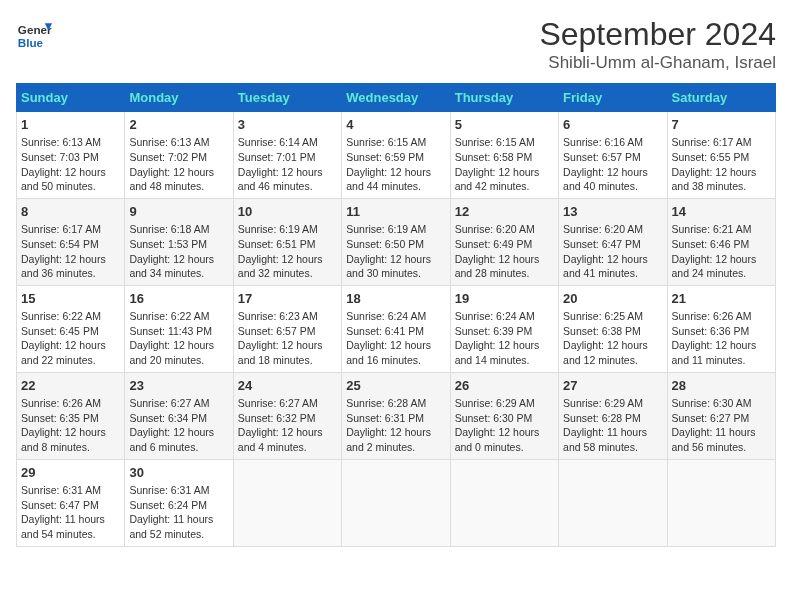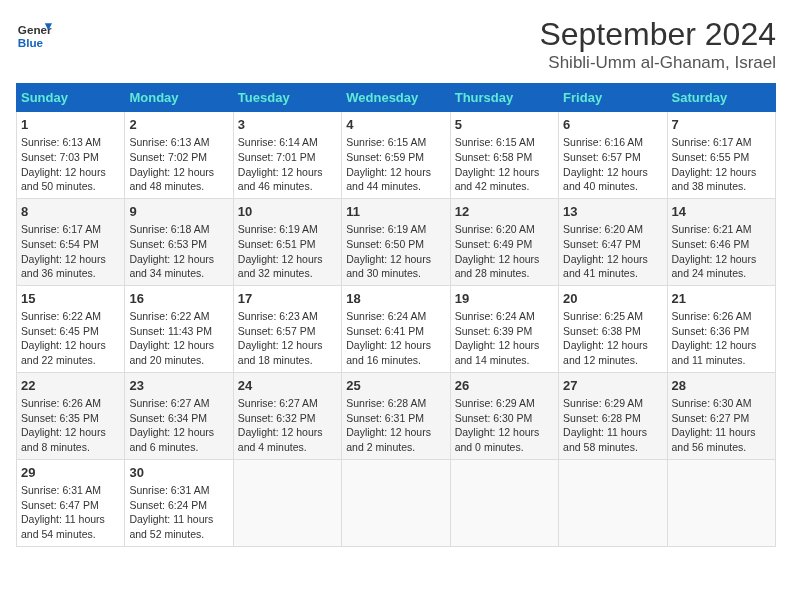--- a/index.html
+++ b/index.html
@@ -108,21 +108,21 @@
         <td><span class="day-num">1</span><span>Sunrise: 6:13 AM</span><br><span>Sunset: 7:03 PM</span><br><span>Daylight: 12 hours and 50 minutes.</span></td>
         <td><span class="day-num">2</span><span>Sunrise: 6:13 AM</span><br><span>Sunset: 7:02 PM</span><br><span>Daylight: 12 hours and 48 minutes.</span></td>
         <td><span class="day-num">3</span><span>Sunrise: 6:14 AM</span><br><span>Sunset: 7:01 PM</span><br><span>Daylight: 12 hours and 46 minutes.</span></td>
         <td><span class="day-num">4</span><span>Sunrise: 6:15 AM</span><br><span>Sunset: 6:59 PM</span><br><span>Daylight: 12 hours and 44 minutes.</span></td>
         <td><span class="day-num">5</span><span>Sunrise: 6:15 AM</span><br><span>Sunset: 6:58 PM</span><br><span>Daylight: 12 hours and 42 minutes.</span></td>
         <td><span class="day-num">6</span><span>Sunrise: 6:16 AM</span><br><span>Sunset: 6:57 PM</span><br><span>Daylight: 12 hours and 40 minutes.</span></td>
         <td><span class="day-num">7</span><span>Sunrise: 6:17 AM</span><br><span>Sunset: 6:55 PM</span><br><span>Daylight: 12 hours and 38 minutes.</span></td>
       </tr>
       <tr>
         <td><span class="day-num">8</span><span>Sunrise: 6:17 AM</span><br><span>Sunset: 6:54 PM</span><br><span>Daylight: 12 hours and 36 minutes.</span></td>
-        <td><span class="day-num">9</span><span>Sunrise: 6:18 AM</span><br><span>Sunset: 6:53 PM</span><br><span>Daylight: 12 hours and 34 minutes.</span></td>
+        <td><span class="day-num">9</span><span>Sunrise: 6:18 AM</span><br><span>Sunset: 1:53 PM</span><br><span>Daylight: 12 hours and 34 minutes.</span></td>
         <td><span class="day-num">10</span><span>Sunrise: 6:19 AM</span><br><span>Sunset: 6:51 PM</span><br><span>Daylight: 12 hours and 32 minutes.</span></td>
         <td><span class="day-num">11</span><span>Sunrise: 6:19 AM</span><br><span>Sunset: 6:50 PM</span><br><span>Daylight: 12 hours and 30 minutes.</span></td>
         <td><span class="day-num">12</span><span>Sunrise: 6:20 AM</span><br><span>Sunset: 6:49 PM</span><br><span>Daylight: 12 hours and 28 minutes.</span></td>
         <td><span class="day-num">13</span><span>Sunrise: 6:20 AM</span><br><span>Sunset: 6:47 PM</span><br><span>Daylight: 12 hours and 41 minutes.</span></td>
         <td><span class="day-num">14</span><span>Sunrise: 6:21 AM</span><br><span>Sunset: 6:46 PM</span><br><span>Daylight: 12 hours and 24 minutes.</span></td>
       </tr>
       <tr>
         <td><span class="day-num">15</span><span>Sunrise: 6:22 AM</span><br><span>Sunset: 6:45 PM</span><br><span>Daylight: 12 hours and 22 minutes.</span></td>
         <td><span class="day-num">16</span><span>Sunrise: 6:22 AM</span><br><span>Sunset: 11:43 PM</span><br><span>Daylight: 12 hours and 20 minutes.</span></td>
         <td><span class="day-num">17</span><span>Sunrise: 6:23 AM</span><br><span>Sunset: 6:57 PM</span><br><span>Daylight: 12 hours and 18 minutes.</span></td>

